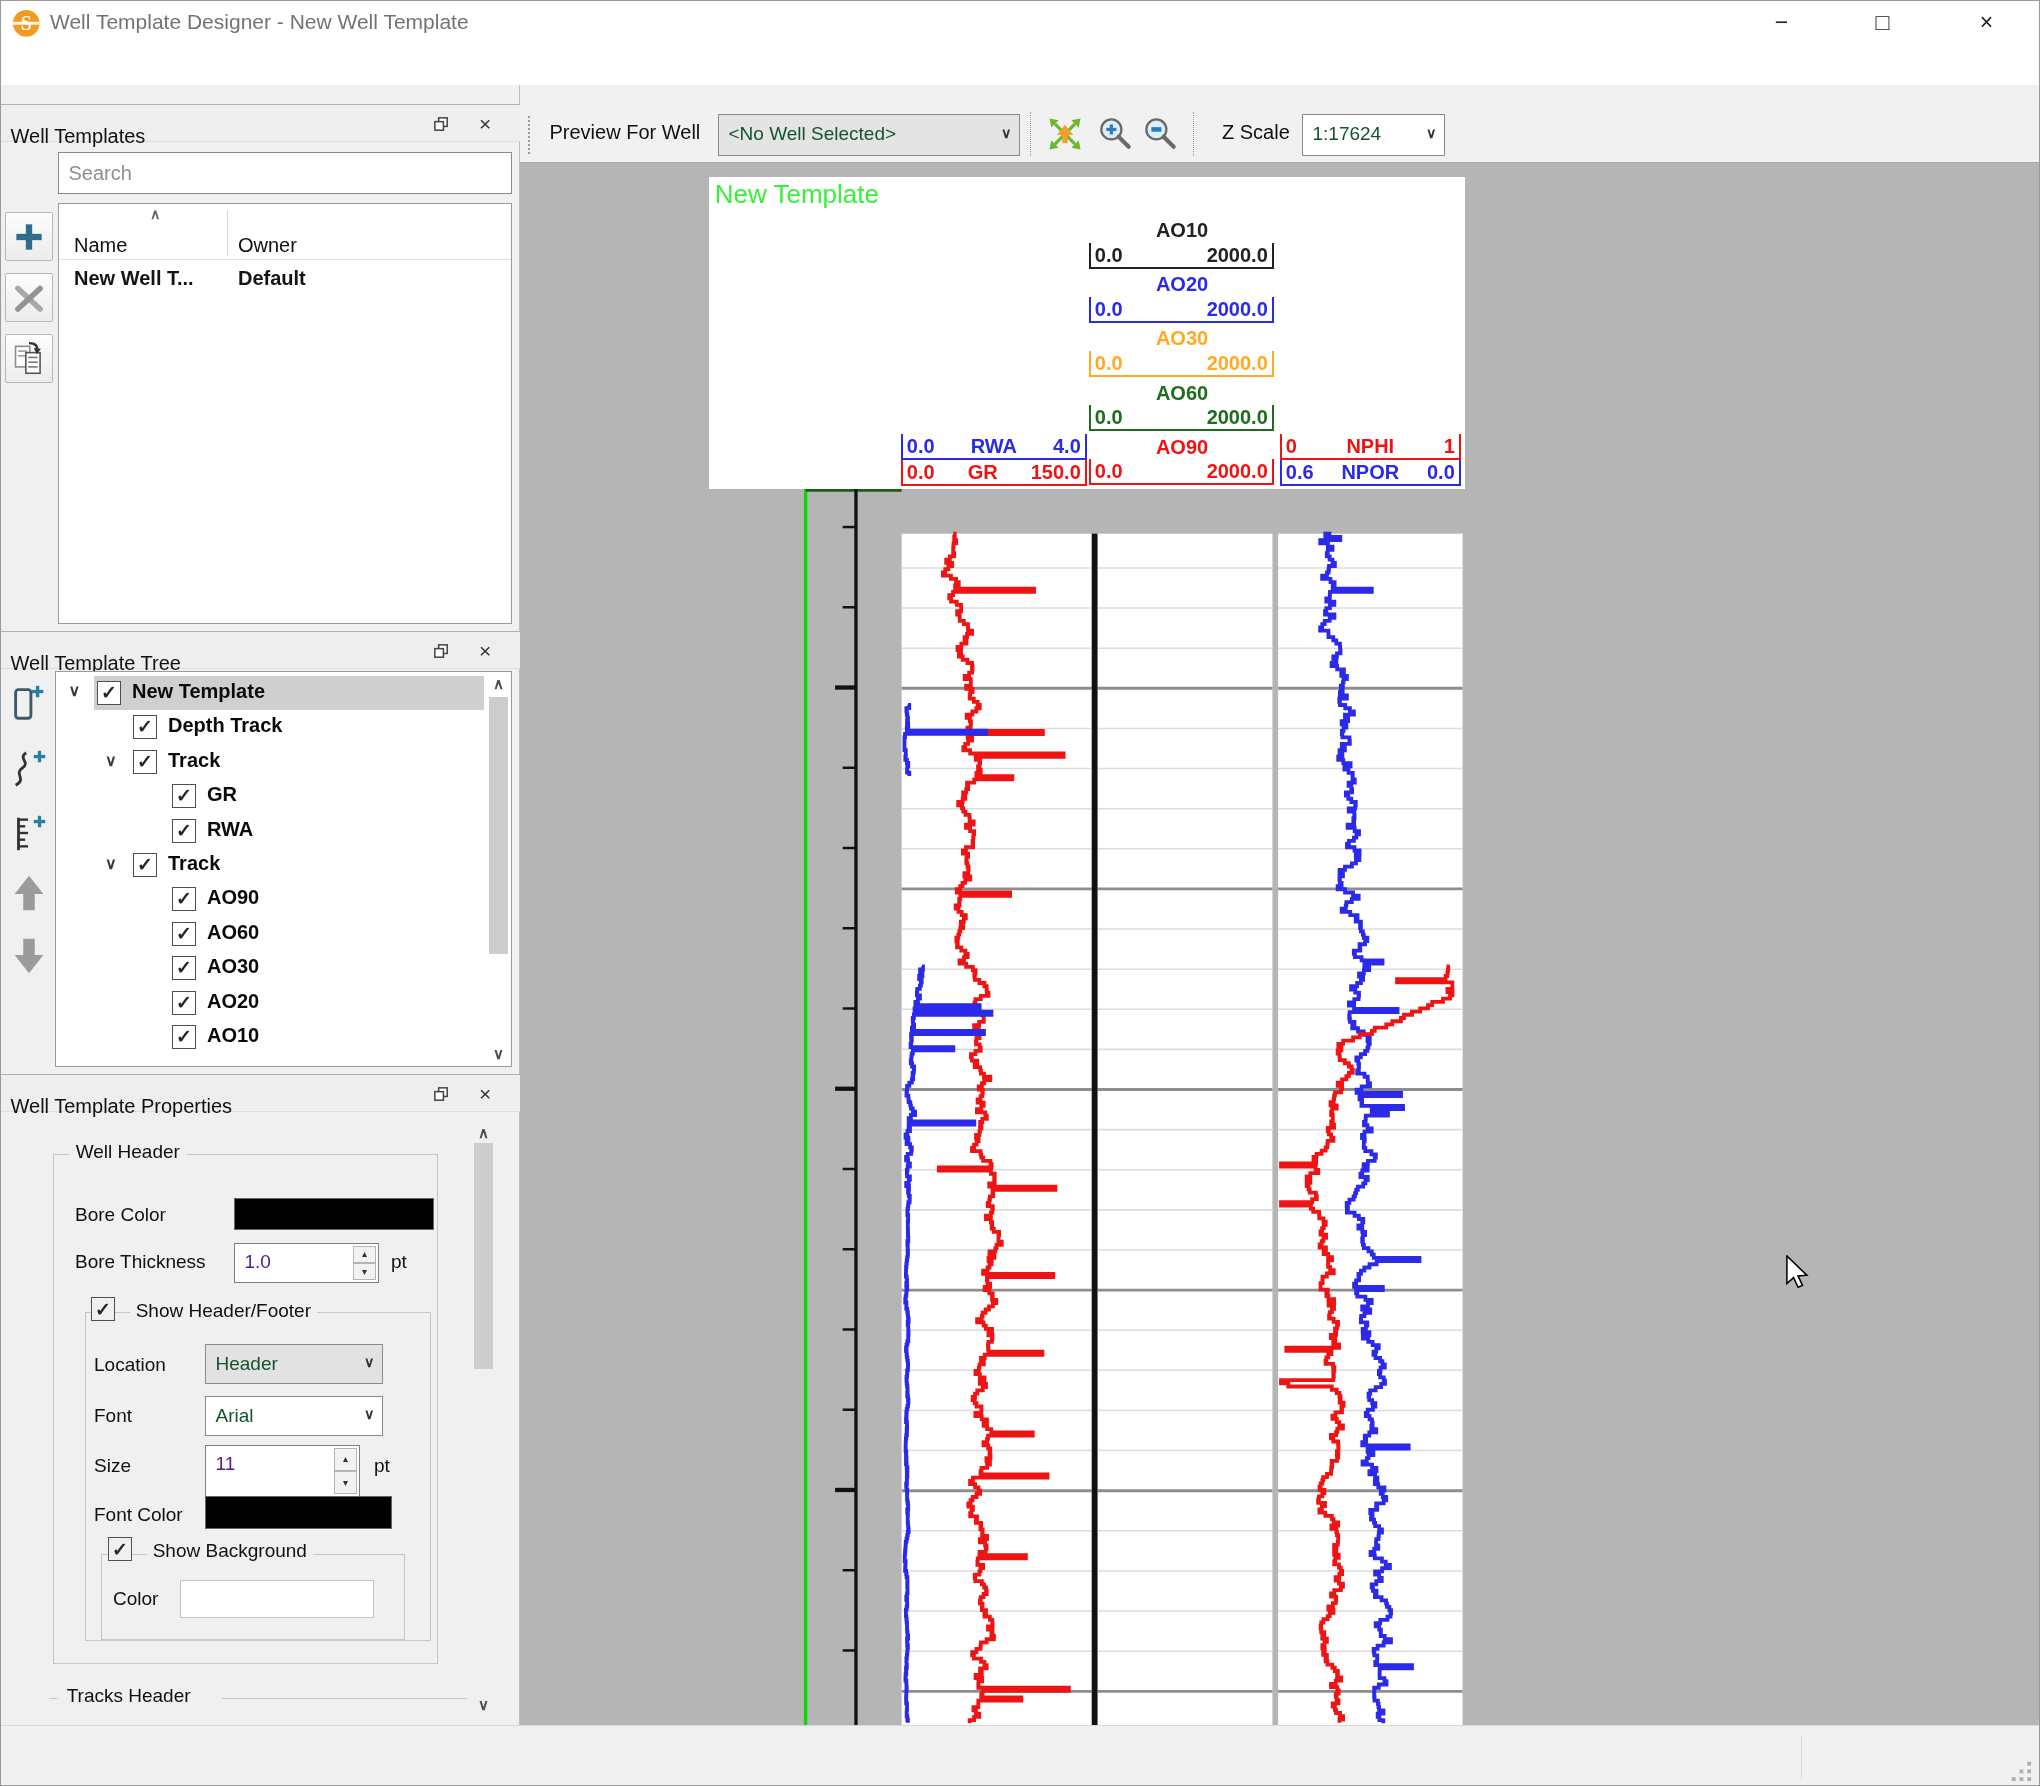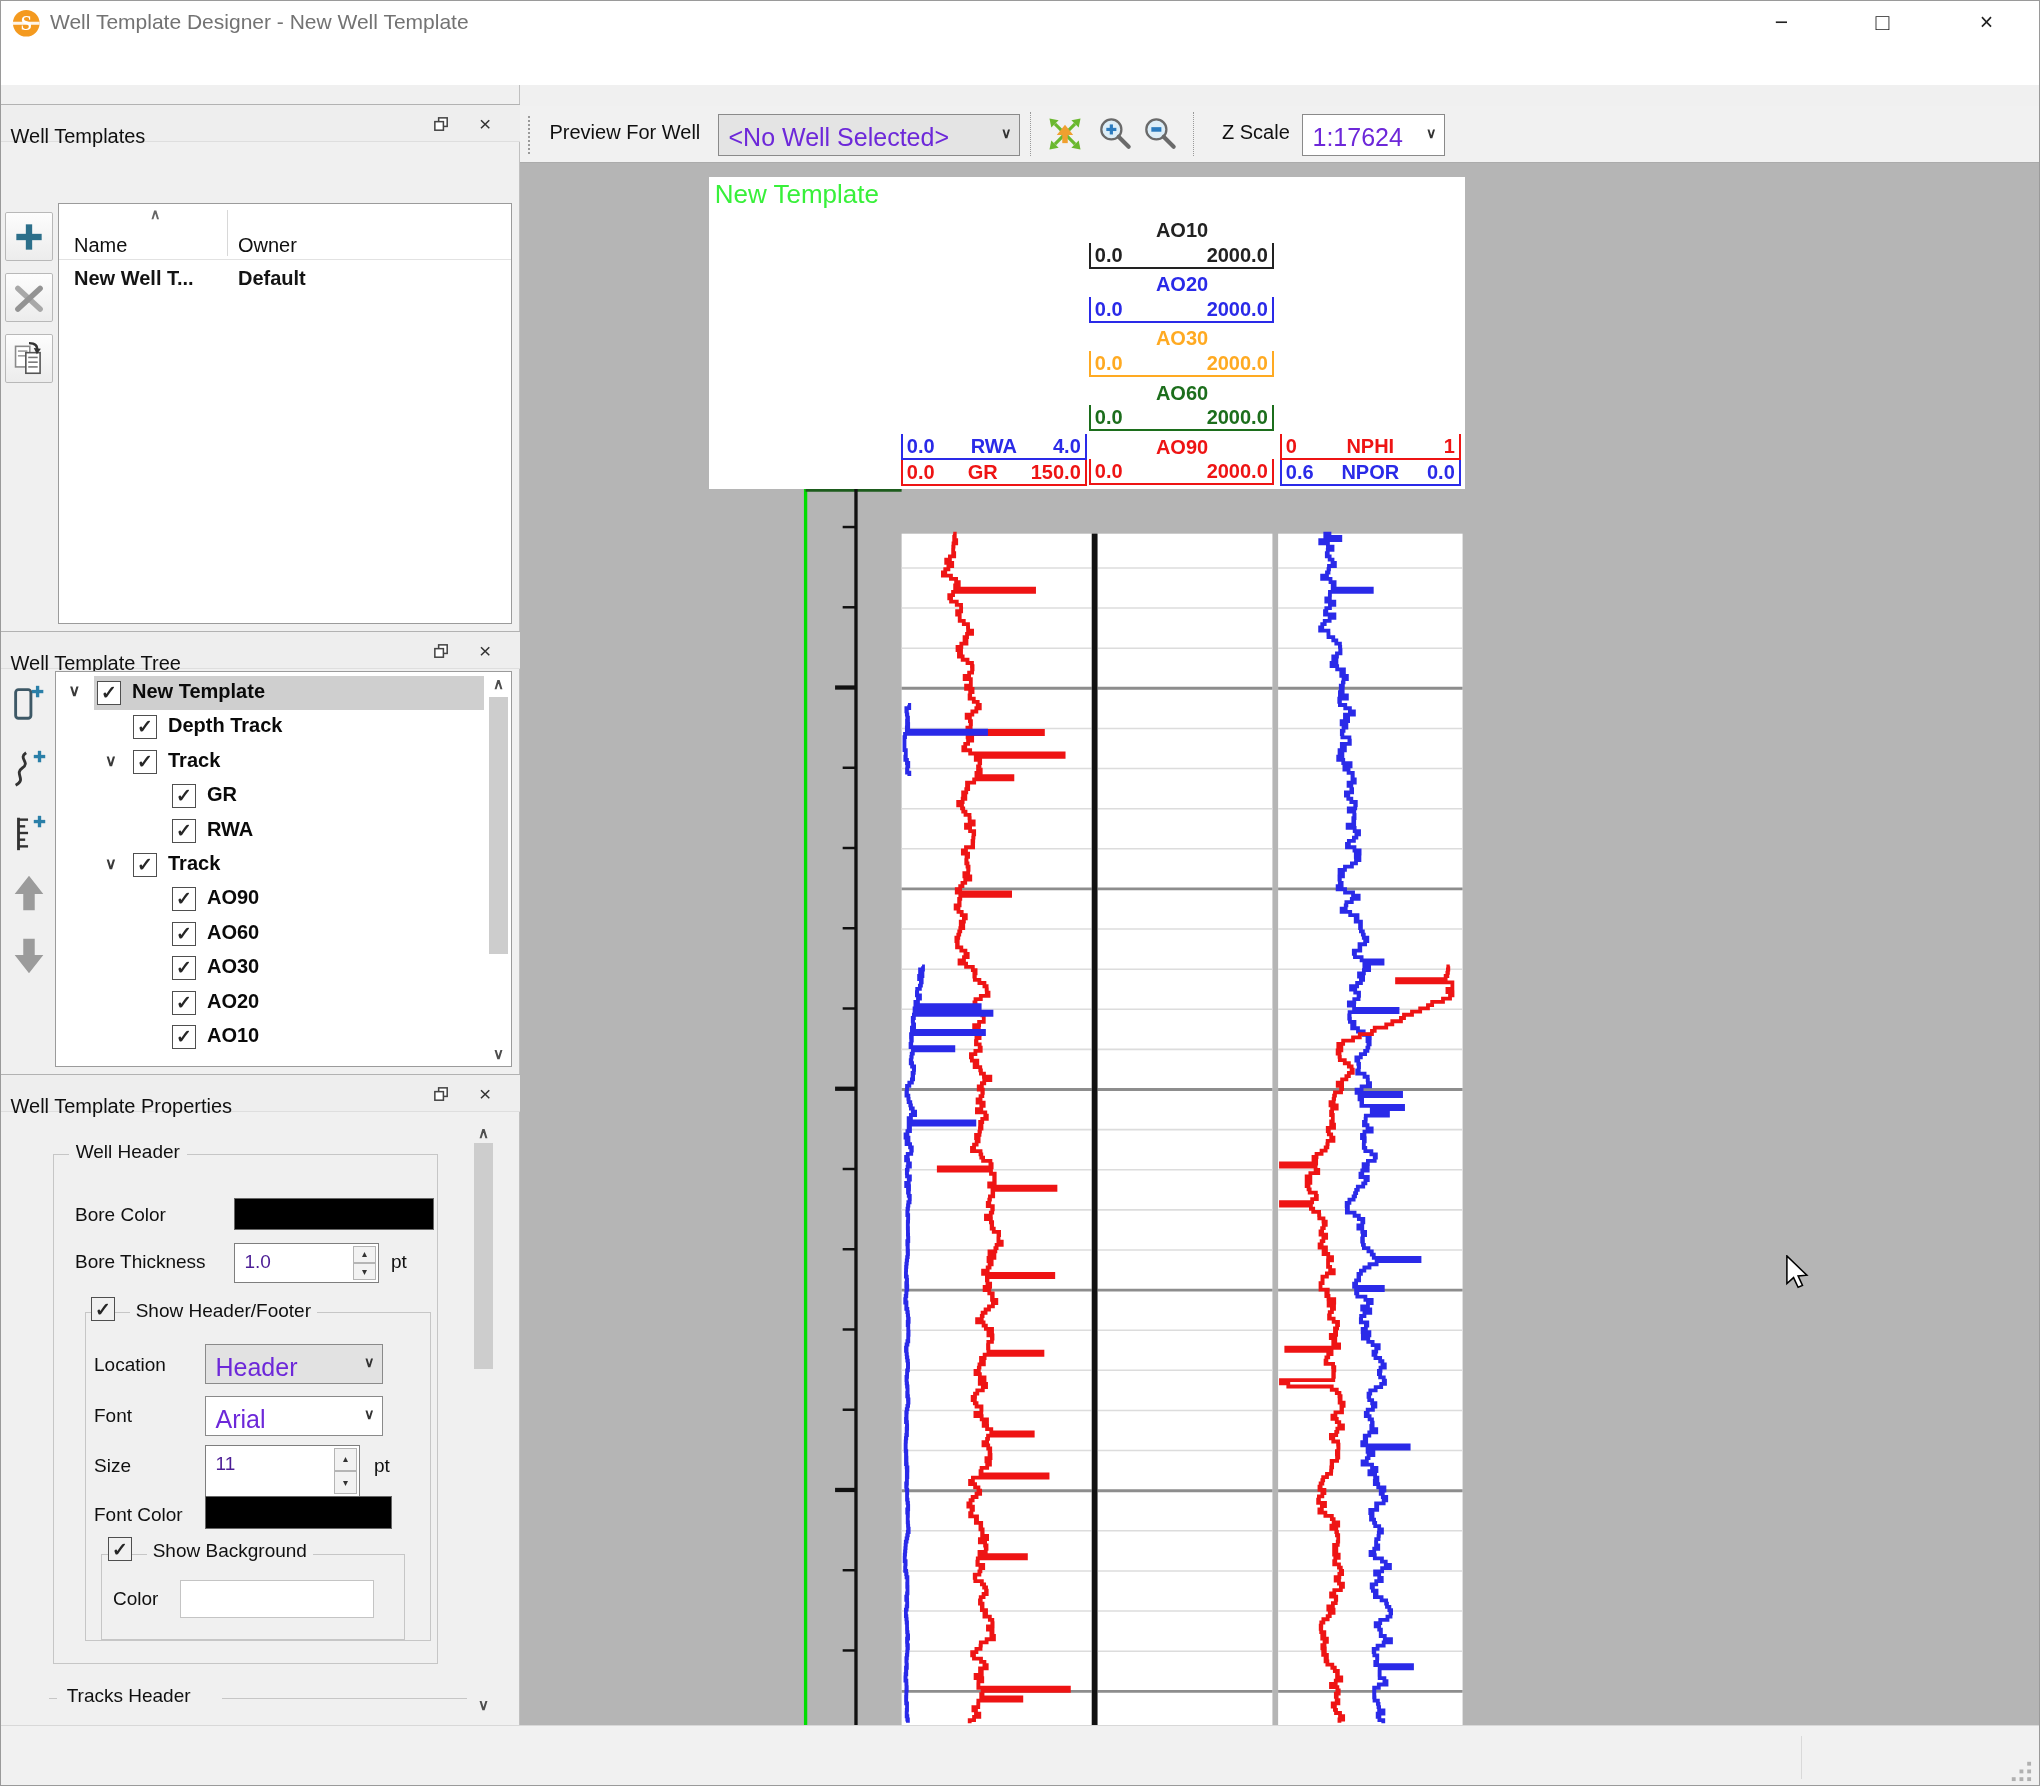--- a/index.html
+++ b/index.html
@@ -42,21 +42,21 @@
   .plabel{position:absolute;font-size:19px;color:#101010;white-space:nowrap;}
   .group-rect{position:absolute;border:1px solid #c6c6c6;box-sizing:border-box;}
   .group-cap{position:absolute;font-size:19px;color:#101010;background:#f0f0f0;padding:0 6.7px;white-space:nowrap;}
   .swatch{position:absolute;box-sizing:border-box;}
   .spin{position:absolute;background:#fff;border:1px solid #7e7e7e;box-sizing:border-box;}
   .spin .val{position:absolute;left:9.5px;top:6.7px;font-size:19px;color:#4c1d95;}
   .spin .btns{position:absolute;right:1.9px;top:1.9px;bottom:1.9px;width:23px;display:flex;flex-direction:column;}
   .spin .btns div{flex:1;background:#f2f2f2;border:1px solid #b5b5b5;display:flex;align-items:center;justify-content:center;
     font-size:8.6px;color:#333;box-sizing:border-box;}
   .combo{position:absolute;border:1px solid #8a8a8a;box-sizing:border-box;}
-  .combo .cval{position:absolute;left:9.5px;top:7.6px;font-size:25px;color:#6d28d9;white-space:nowrap;}
+  .combo .cval{position:absolute;left:9.5px;top:7.6px;font-size:19px;color:#14532d;white-space:nowrap;}
   .combo .carr{position:absolute;right:7.6px;top:8.6px;font-size:14.3px;font-weight:bold;color:#333;}
   
   .main{position:absolute;left:519px;top:84px;width:1521px;height:1641px;background:#f0f0f0;}
   .toolbar{position:absolute;left:0;top:21px;width:1521px;height:57px;background:#f1f1f1;
     border-bottom:1px solid #ababab;box-sizing:border-box;}
   .tb-label{position:absolute;top:15px;font-size:20px;color:#101010;white-space:nowrap;}
   .tb-sep{position:absolute;top:5.7px;height:44px;border-left:1.9px dotted #9a9a9a;}
   .tb-btn{position:absolute;top:5.7px;width:44px;height:44px;display:flex;align-items:center;justify-content:center;}
   .preview{position:absolute;left:0;top:78px;width:1521px;height:1563px;background:#b5b5b5;overflow:hidden;}
   .paper{position:absolute;left:189px;top:14.3px;width:756px;height:312px;background:#fff;}
@@ -117,20 +117,21 @@
         <line x1="10" y1="20" x2="22" y2="20" stroke="#9a9a9a" stroke-width="2"></line>
         <rect x="20" y="16" width="18" height="26" fill="#fff" stroke="#555" stroke-width="2"></rect>
         <line x1="23" y1="22" x2="35" y2="22" stroke="#777" stroke-width="2"></line>
         <line x1="23" y1="28" x2="35" y2="28" stroke="#777" stroke-width="2"></line>
         <line x1="23" y1="34" x2="35" y2="34" stroke="#777" stroke-width="2"></line>
         <path d="M24,4 q12,0 10,10" fill="none" stroke="#333" stroke-width="3"></path>
         <polygon points="34,18 30,10 39,11" fill="#333"></polygon>
       </svg>
     </div>
 
+    <input class="search" style="top: 67px;" placeholder="Search">
 
     <div class="listbox" style="top:118px;height:421px">
       <span class="abs" style="left:91px;top:1.9px;font-size:14.3px;font-weight:bold;color:#666">∧</span>
       <span class="col-label" style="left:15px">Name</span>
       <span class="col-label" style="left:179px">Owner</span>
       <div class="abs" style="left:168px;top:5.7px;width:1px;height:46px;background:#d8d8d8"></div>
       <div class="abs" style="left:0;top:55px;width:452px;height:1px;background:#e2e2e2"></div>
       <span class="abs" style="left:15px;top:63px;font-size:20px;font-weight:700">New Well T...</span>
       <span class="abs" style="left:179px;top:63px;font-size:20px;font-weight:700">Default</span>
     </div>

